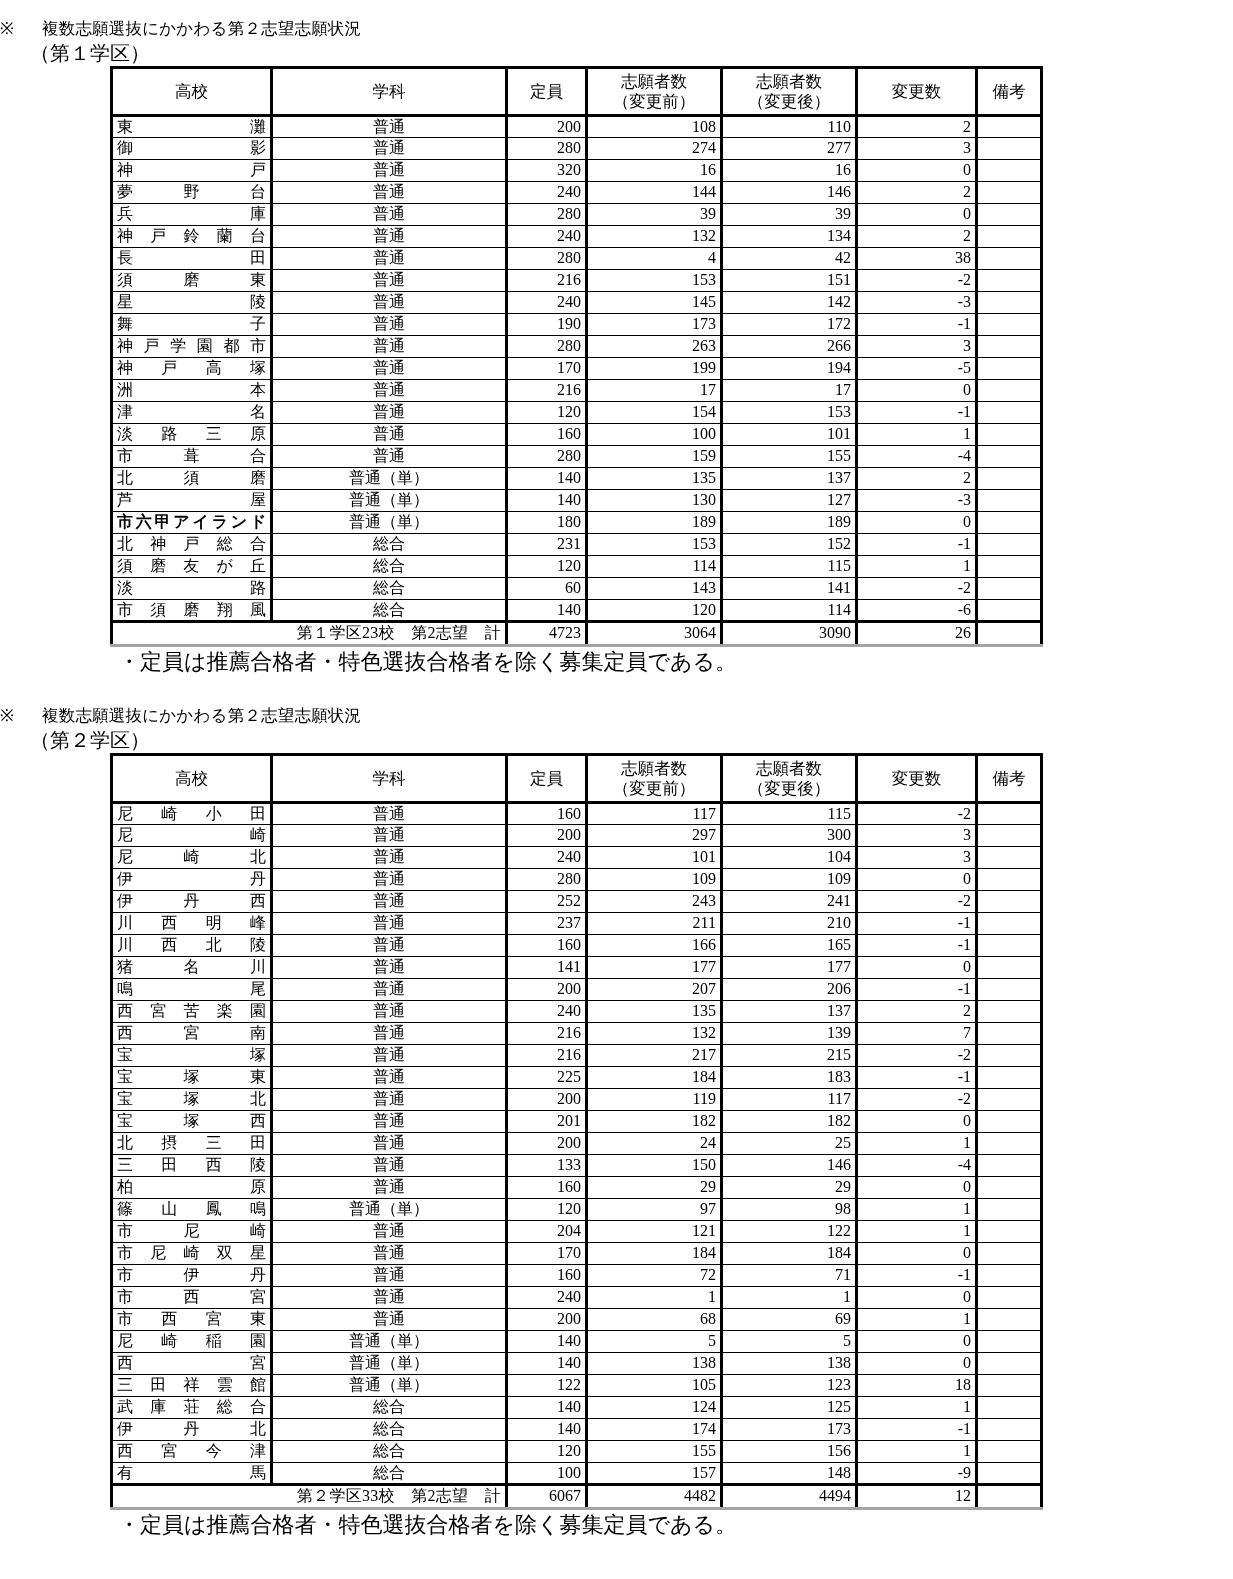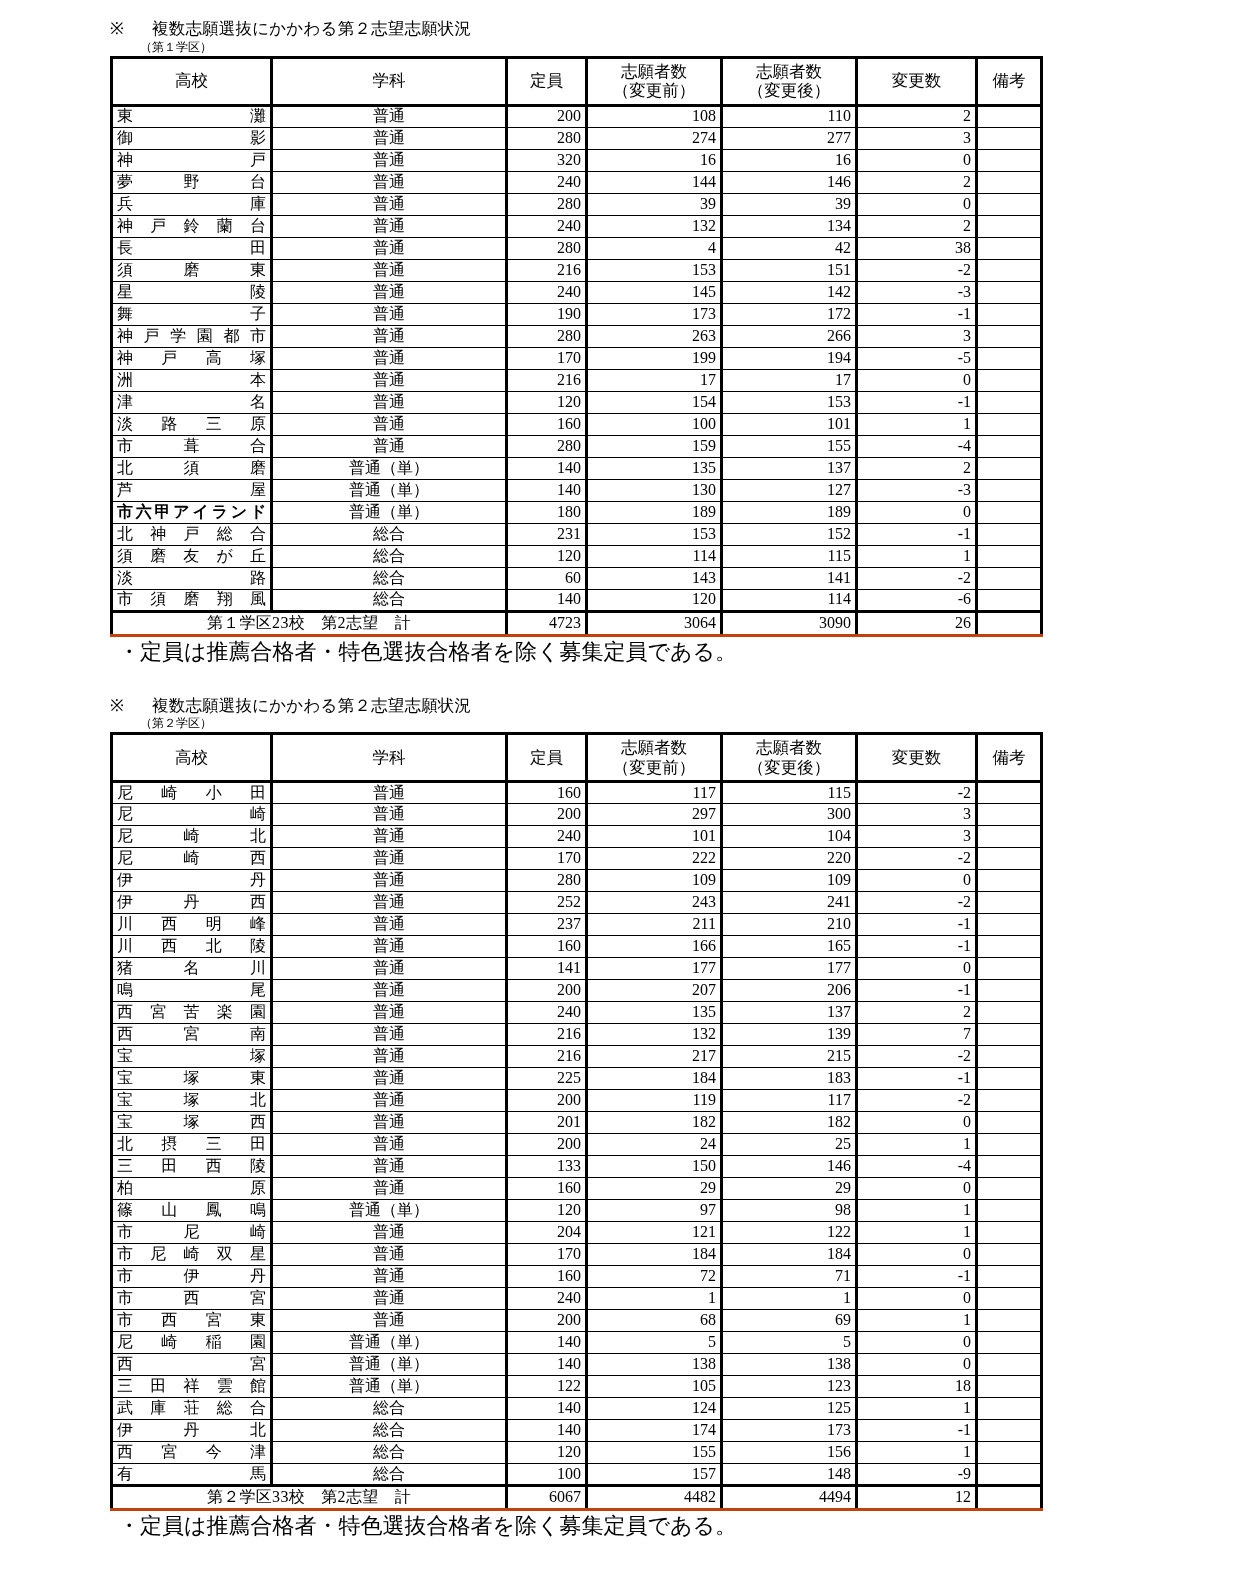--- a/index.html
+++ b/index.html
@@ -21,34 +21,33 @@
     box-sizing: border-box;
     padding: 18px 0 0 0;
   }
   .section {
     margin: 0 0 0 0;
   }
   .section + .section {
     margin-top: 28px;
   }
   .title-block {
-    padding-left: 110px;
     line-height: 1.32;
   }
   .title-line {
     font-size: 16.5px;
     letter-spacing: 0.2px;
     white-space: nowrap;
   }
   .title-line .mark {
     display: inline-block;
     width: 42px;
   }
   .subtitle-line {
-    font-size: 12px;
+    font-size: 20px;
     padding-left: 30px;
     white-space: nowrap;
   }
   table.app {
     border-collapse: collapse;
     margin-left: 110px;
     width: 930px;
     table-layout: fixed;
     background: #fff;
   }
@@ -84,22 +83,23 @@
   }
   table.app thead th .hl {
     display: block;
     line-height: 1.18;
   }
   table.app tbody tr:first-child td {
     border-top: 3px solid #000;
   }
   table.app tbody tr.total td {
     border-top: 3px solid #000;
-    border-bottom: 3px solid #c2410c;
+    border-bottom: 3px solid #a3a3a3;
     height: 24px;
+    text-align: right;
   }
   td.school {
     text-align: justify;
     text-align-last: justify;
     font-size: 16.5px;
     padding: 0 3px;
   }
   td.school span.name {
     display: block;
     text-align: justify;
@@ -503,31 +503,20 @@
             </td>
             <td class="dept">普通</td>
             <td class="num">240</td>
             <td class="num">101</td>
             <td class="num">104</td>
             <td class="num">3</td>
             <td class="note"></td>
           </tr>
           <tr>
             <td class="school">
-              <span class="name">尼崎西</span>
-            </td>
-            <td class="dept">普通</td>
-            <td class="num">170</td>
-            <td class="num">222</td>
-            <td class="num">220</td>
-            <td class="num">-2</td>
-            <td class="note"></td>
-          </tr>
-          <tr>
-            <td class="school">
               <span class="name">伊丹</span>
             </td>
             <td class="dept">普通</td>
             <td class="num">280</td>
             <td class="num">109</td>
             <td class="num">109</td>
             <td class="num">0</td>
             <td class="note"></td>
           </tr>
           <tr>

